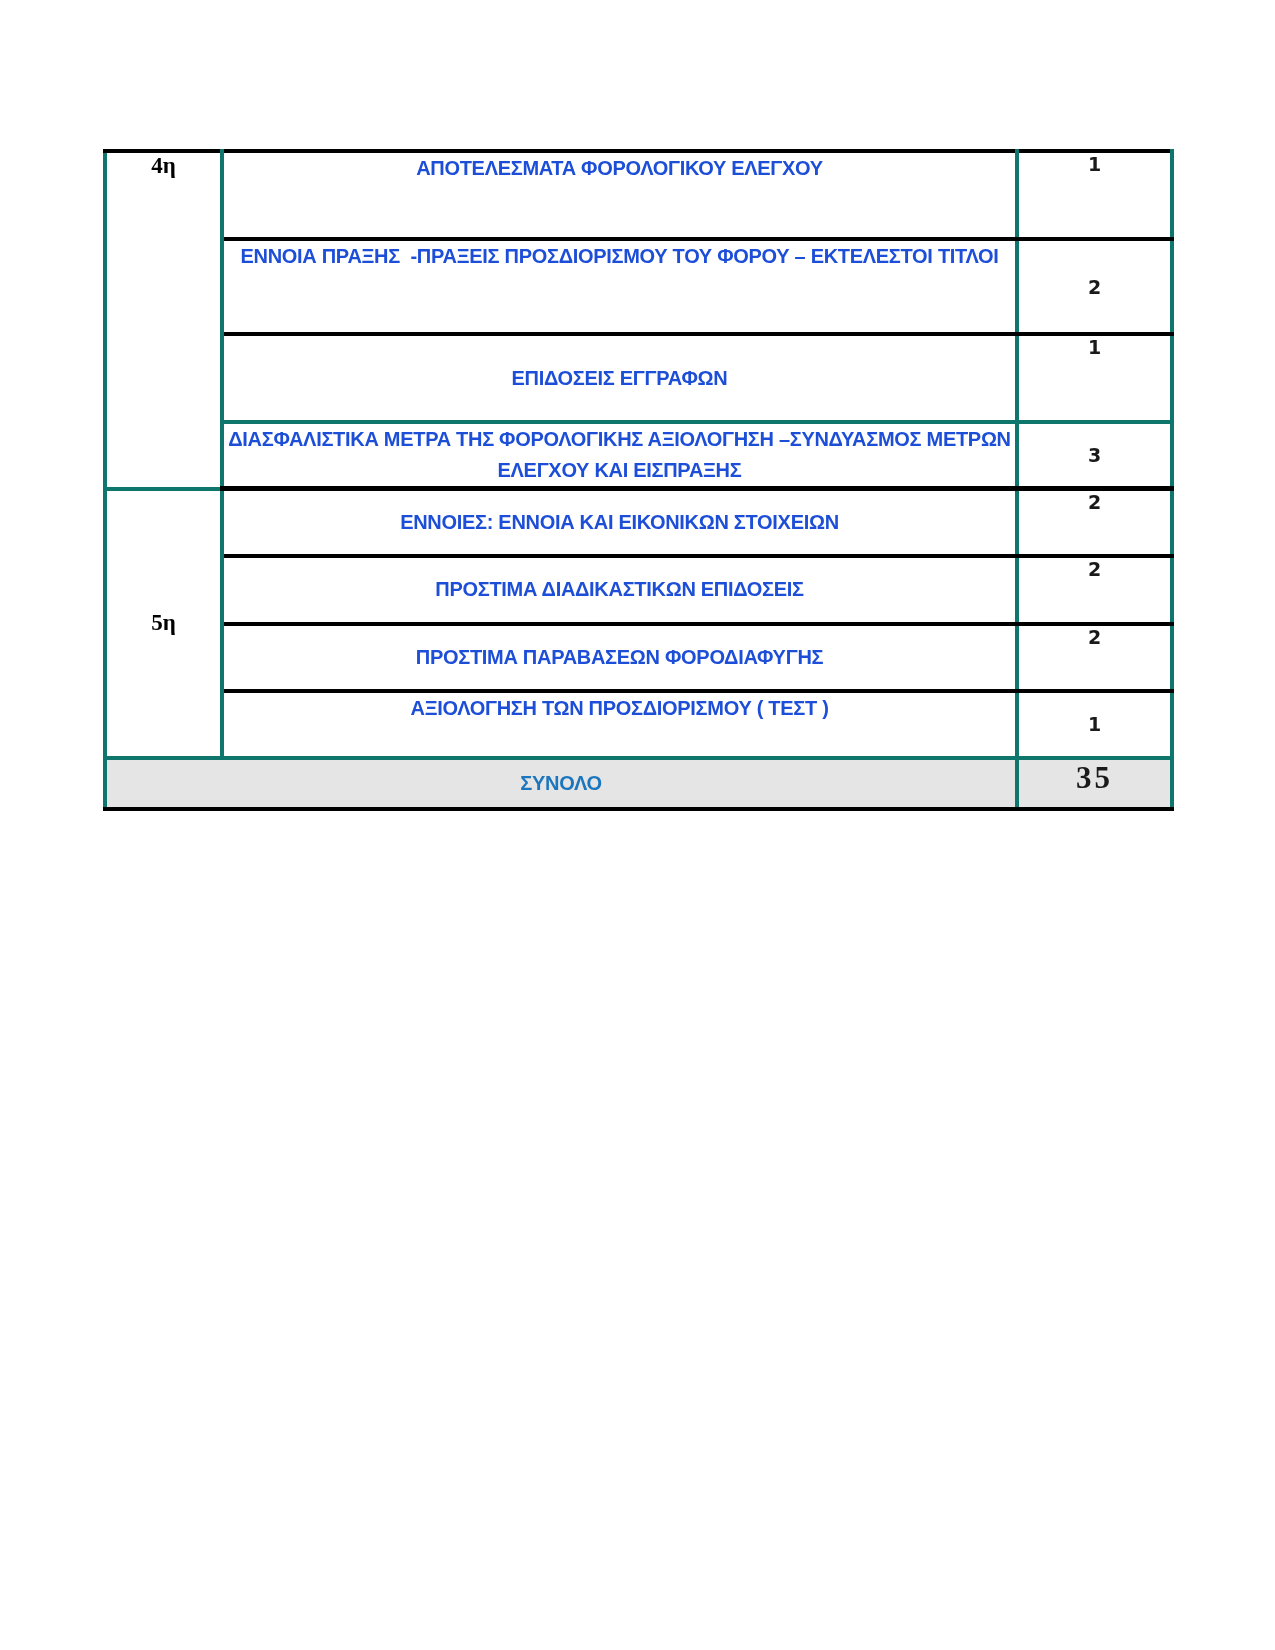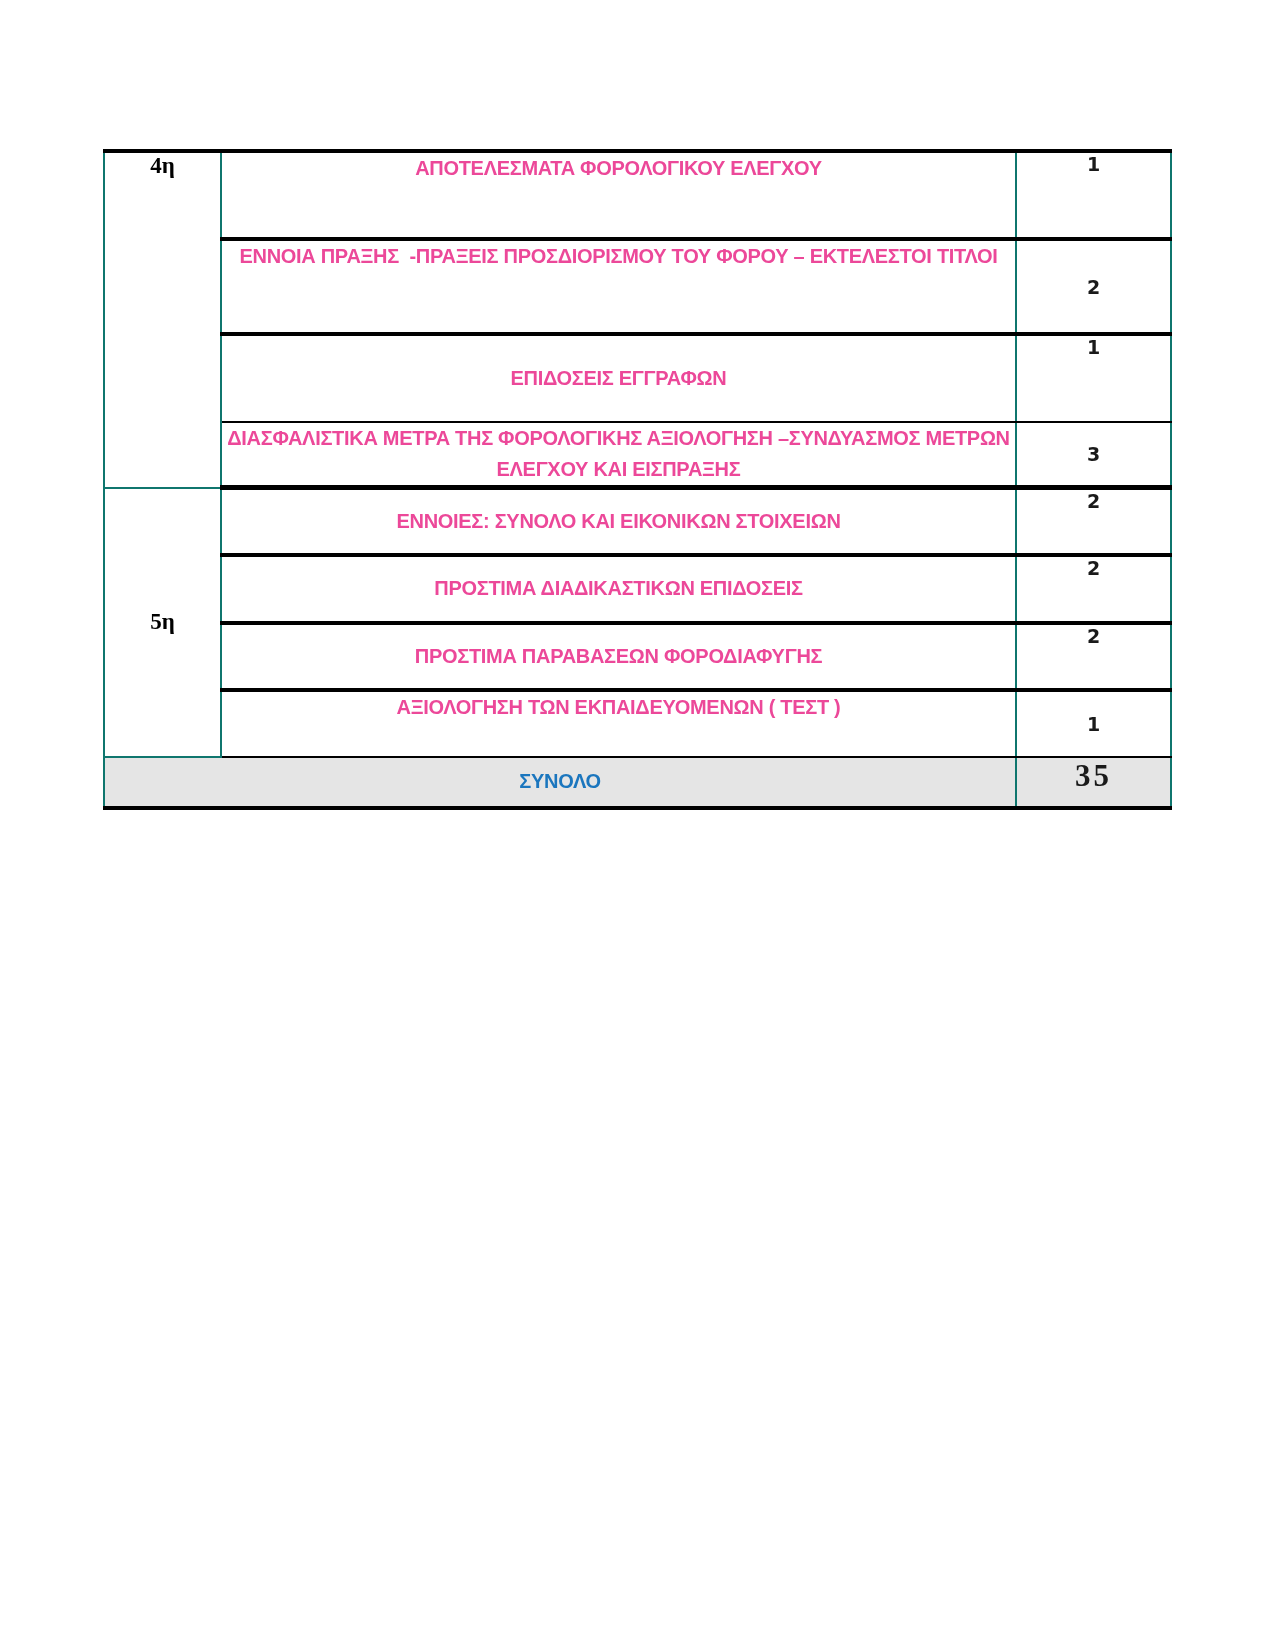--- a/index.html
+++ b/index.html
@@ -14,21 +14,21 @@
   }
   table.schedule {
     position: absolute;
     left: 103px;
     top: 149px;
     border-collapse: collapse;
     table-layout: fixed;
     width: 1067px;
   }
   table.schedule td {
-    border: 2px solid #0f766e;
+    border: 4px solid #0f766e;
     overflow: hidden;
     padding: 0;
   }
   
   td.session   { border-left: 3px solid #000; }
   td.hours     { border-right: 3px solid #000; }
   td.total-lbl { border-left: 3px solid #000; }
   
   tr.r1 td { border-top: 4px solid #000; }
   tr.r1 td.line-b, tr.r2 td.line-b { border-bottom: 4px solid #000; }
@@ -56,21 +56,21 @@
     color: #000;
   }
   td.sess-4 { vertical-align: top; padding-top: 98px; }
   td.sess-5 { vertical-align: middle; }
   td.topic {
     text-align: center;
     font-weight: bold;
     font-size: 20px;
     line-height: 31px;
     letter-spacing: -0.3px;
-    color: #ec4899;
+    color: #1d4ed8;
     padding-left: 47px;
     padding-right: 47px;
     white-space: pre-wrap;
   }
   td.hours {
     text-align: center;
     font-family: "DejaVu Sans", "Liberation Sans", sans-serif;
     font-weight: bold;
     font-size: 19px;
     color: #1a1a1a;
@@ -126,33 +126,33 @@
       <tr class="r3">
         <td class="topic line-b v-mid">ΕΠΙΔΟΣΕΙΣ ΕΓΓΡΑΦΩΝ</td>
         <td class="hours line-b v-top pt8">1</td>
       </tr>
       <tr class="r4">
         <td class="topic line-b v-mid">ΔΙΑΣΦΑΛΙΣΤΙΚΑ ΜΕΤΡΑ ΤΗΣ ΦΟΡΟΛΟΓΙΚΗΣ ΑΞΙΟΛΟΓΗΣΗ –ΣΥΝΔΥΑΣΜΟΣ ΜΕΤΡΩΝ ΕΛΕΓΧΟΥ ΚΑΙ ΕΙΣΠΡΑΞΗΣ</td>
         <td class="hours line-b v-mid">3</td>
       </tr>
       <tr class="r5">
         <td class="session sess-5" rowspan="4">5η</td>
-        <td class="topic line-b v-mid">ΕΝΝΟΙΕΣ: ΣΥΝΟΛΟ ΚΑΙ ΕΙΚΟΝΙΚΩΝ ΣΤΟΙΧΕΙΩΝ</td>
+        <td class="topic line-b v-mid">ΕΝΝΟΙΕΣ: ΕΝΝΟΙΑ ΚΑΙ ΕΙΚΟΝΙΚΩΝ ΣΤΟΙΧΕΙΩΝ</td>
         <td class="hours line-b v-top pt6">2</td>
       </tr>
       <tr class="r6">
         <td class="topic line-b v-mid">ΠΡΟΣΤΙΜΑ ΔΙΑΔΙΚΑΣΤΙΚΩΝ ΕΠΙΔΟΣΕΙΣ</td>
         <td class="hours line-b v-top pt4">2</td>
       </tr>
       <tr class="r7">
         <td class="topic line-b v-mid">ΠΡΟΣΤΙΜΑ ΠΑΡΑΒΑΣΕΩΝ ΦΟΡΟΔΙΑΦΥΓΗΣ</td>
         <td class="hours line-b v-top pt6">2</td>
       </tr>
       <tr class="r8">
-        <td class="topic line-b v-top pt8">ΑΞΙΟΛΟΓΗΣΗ ΤΩΝ ΕΚΠΑΙΔΕΥΟΜΕΝΩΝ ( ΤΕΣΤ )</td>
+        <td class="topic line-b v-top pt8">ΑΞΙΟΛΟΓΗΣΗ ΤΩΝ ΠΡΟΣΔΙΟΡΙΣΜΟΥ ( ΤΕΣΤ )</td>
         <td class="hours line-b v-mid">1</td>
       </tr>
       <tr class="rtotal">
         <td class="total-lbl" colspan="2">ΣΥΝΟΛΟ</td>
         <td class="total-hrs hours">35</td>
       </tr>
     </tbody>
   </table>
 </div>
 

